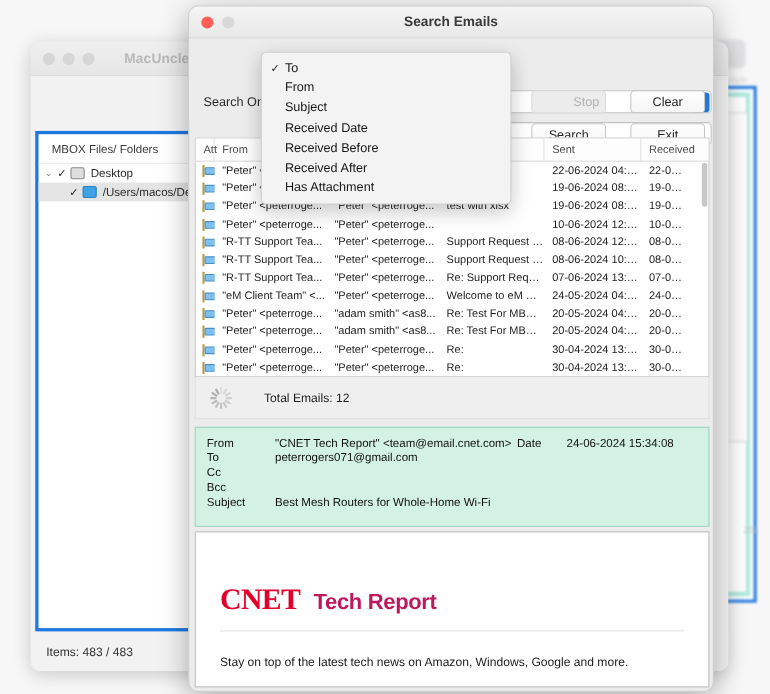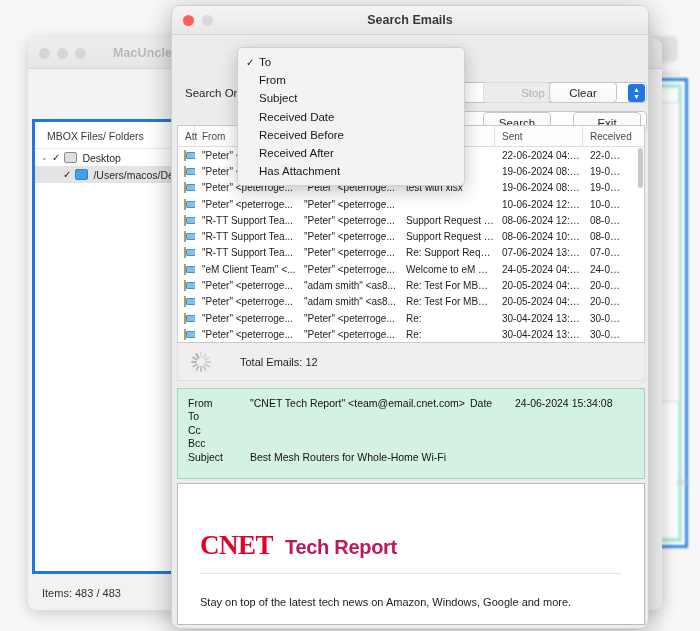--- a/index.html
+++ b/index.html
@@ -123,21 +123,21 @@
 
   .btn {
     position:absolute; height:21px; width:68px;
     background:linear-gradient(#fefefe,#f6f6f6); border:1px solid #c6c6c6;
     border-radius:4px; font-size:11.5px; color:#262626;
     display:flex; align-items:center; justify-content:center;
     font-family:"Liberation Sans", sans-serif;
   }
   .btn.disabled { color:#b2b2b2; background:#ececec; border-color:#dcdcdc;padding-left:32px; }
   .btn-stop   { left:311px; top:47px; }
-  .btn-clear  { left:377px; top:47px; }
+  .btn-clear  { left:401px; top:47px; }
   .btn-search { left:311px; top:77px; }
   .btn-exit   { left:401px; top:77px; }
 
   
   .list-wrap {
     position:absolute; left:5px; top:119px; width:468px; height:218px;
     background:#fff; border:1px solid #c9c9c9;
   }
   .list-head {
     display:flex; height:21px; align-items:center;
@@ -413,20 +413,21 @@
 
     <div class="meta">
       <div class="meta-row">
         <span class="meta-k">From</span>
         <span class="meta-v">"CNET Tech Report" &lt;team@email.cnet.com&gt;</span>
         <span class="meta-dk">Date</span>
         <span class="meta-dv">24-06-2024 15:34:08</span>
       </div>
       <div class="meta-row">
         <span class="meta-k">To</span>
+        <span class="meta-v">peterrogers071@gmail.com</span>
       </div>
       <div class="meta-row">
         <span class="meta-k">Cc</span>
         <span class="meta-v"></span>
       </div>
       <div class="meta-row">
         <span class="meta-k">Bcc</span>
         <span class="meta-v"></span>
       </div>
       <div class="meta-row">

